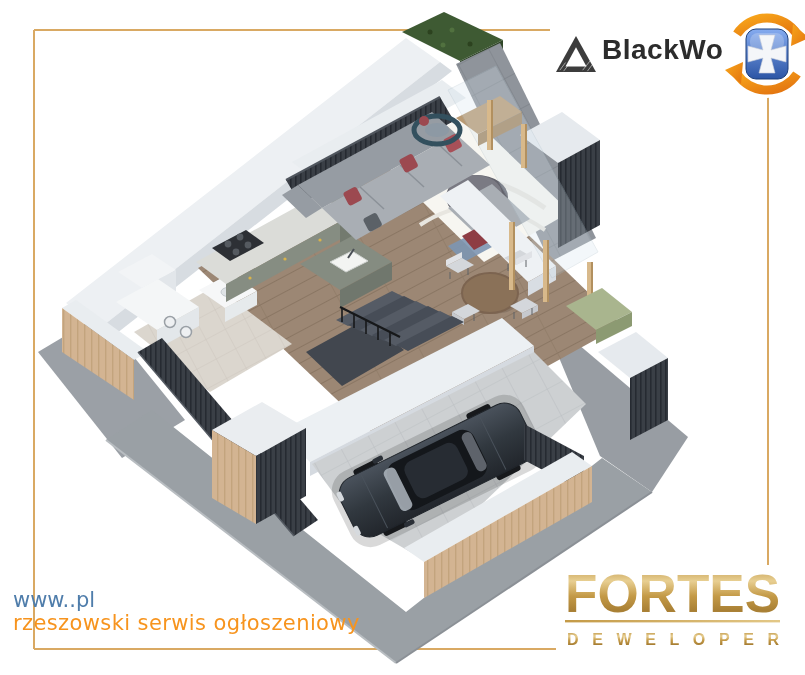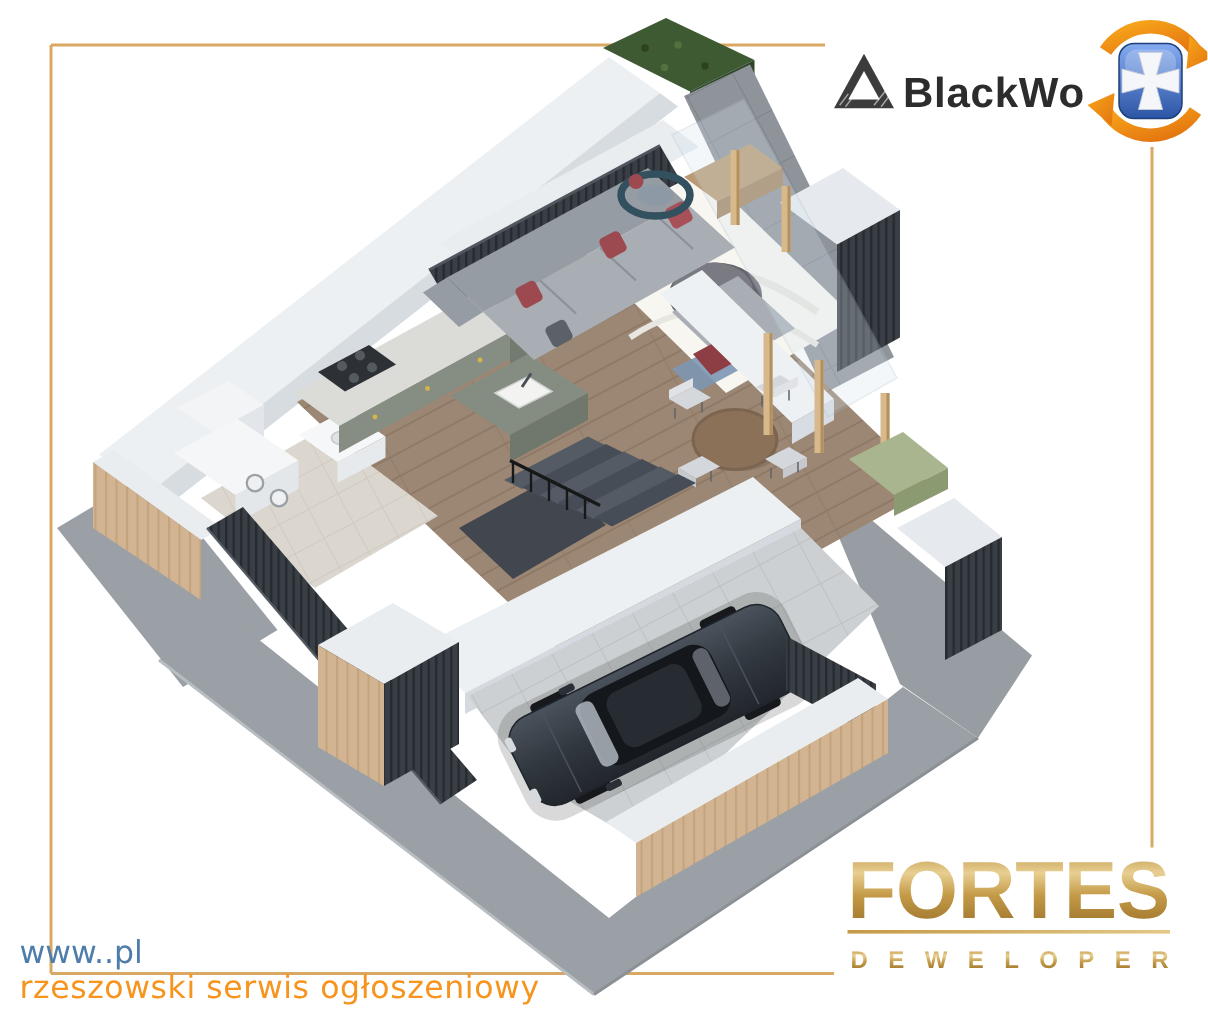--- a/index.html
+++ b/index.html
@@ -3,25 +3,25 @@
 <meta charset="utf-8">
 <style>
   html,body{margin:0;padding:0;background:#fff;}
   .canvas{position:relative;width:805px;height:675px;background:#ffffff;overflow:hidden;
           font-family:"Liberation Sans",sans-serif;}
   svg{display:block;}
   .scene{position:absolute;left:0;top:0;}
   
   .blackwood{position:absolute;left:550px;top:22px;width:255px;height:74px;background:#ffffff;}
   .bw-mark{position:absolute;left:4px;top:12px;}
-  .bw-word{position:absolute;left:52px;top:24px;font-size:28px;font-weight:700;
+  .bw-word{position:absolute;left:52px;top:12px;font-size:28px;font-weight:700;
            color:#2c2c2c;letter-spacing:.5px;white-space:nowrap;}
   .bw-badge{position:absolute;left:171px;top:-14px;}
   
-  .rz{position:absolute;left:13px;top:625px;white-space:nowrap;line-height:1;}
+  .rz{position:absolute;left:13px;top:590px;white-space:nowrap;line-height:1;}
   .rz-line1{display:flex;align-items:baseline;}
   .rz-www,.rz-pl{font-family:"DejaVu Sans",sans-serif;font-size:21px;color:#4f7dab;}
   .rz-name{font-family:"DejaVu Serif",serif;font-size:30px;font-weight:700;color:#1e4e7e;letter-spacing:.5px;}
   .rz-tag{font-family:"DejaVu Sans",sans-serif;font-size:21px;color:#f7941e;margin-top:2px;letter-spacing:.4px;}
   
   .fortes{position:absolute;left:552px;top:566px;}
 </style>
 </head>
 <body>
 

